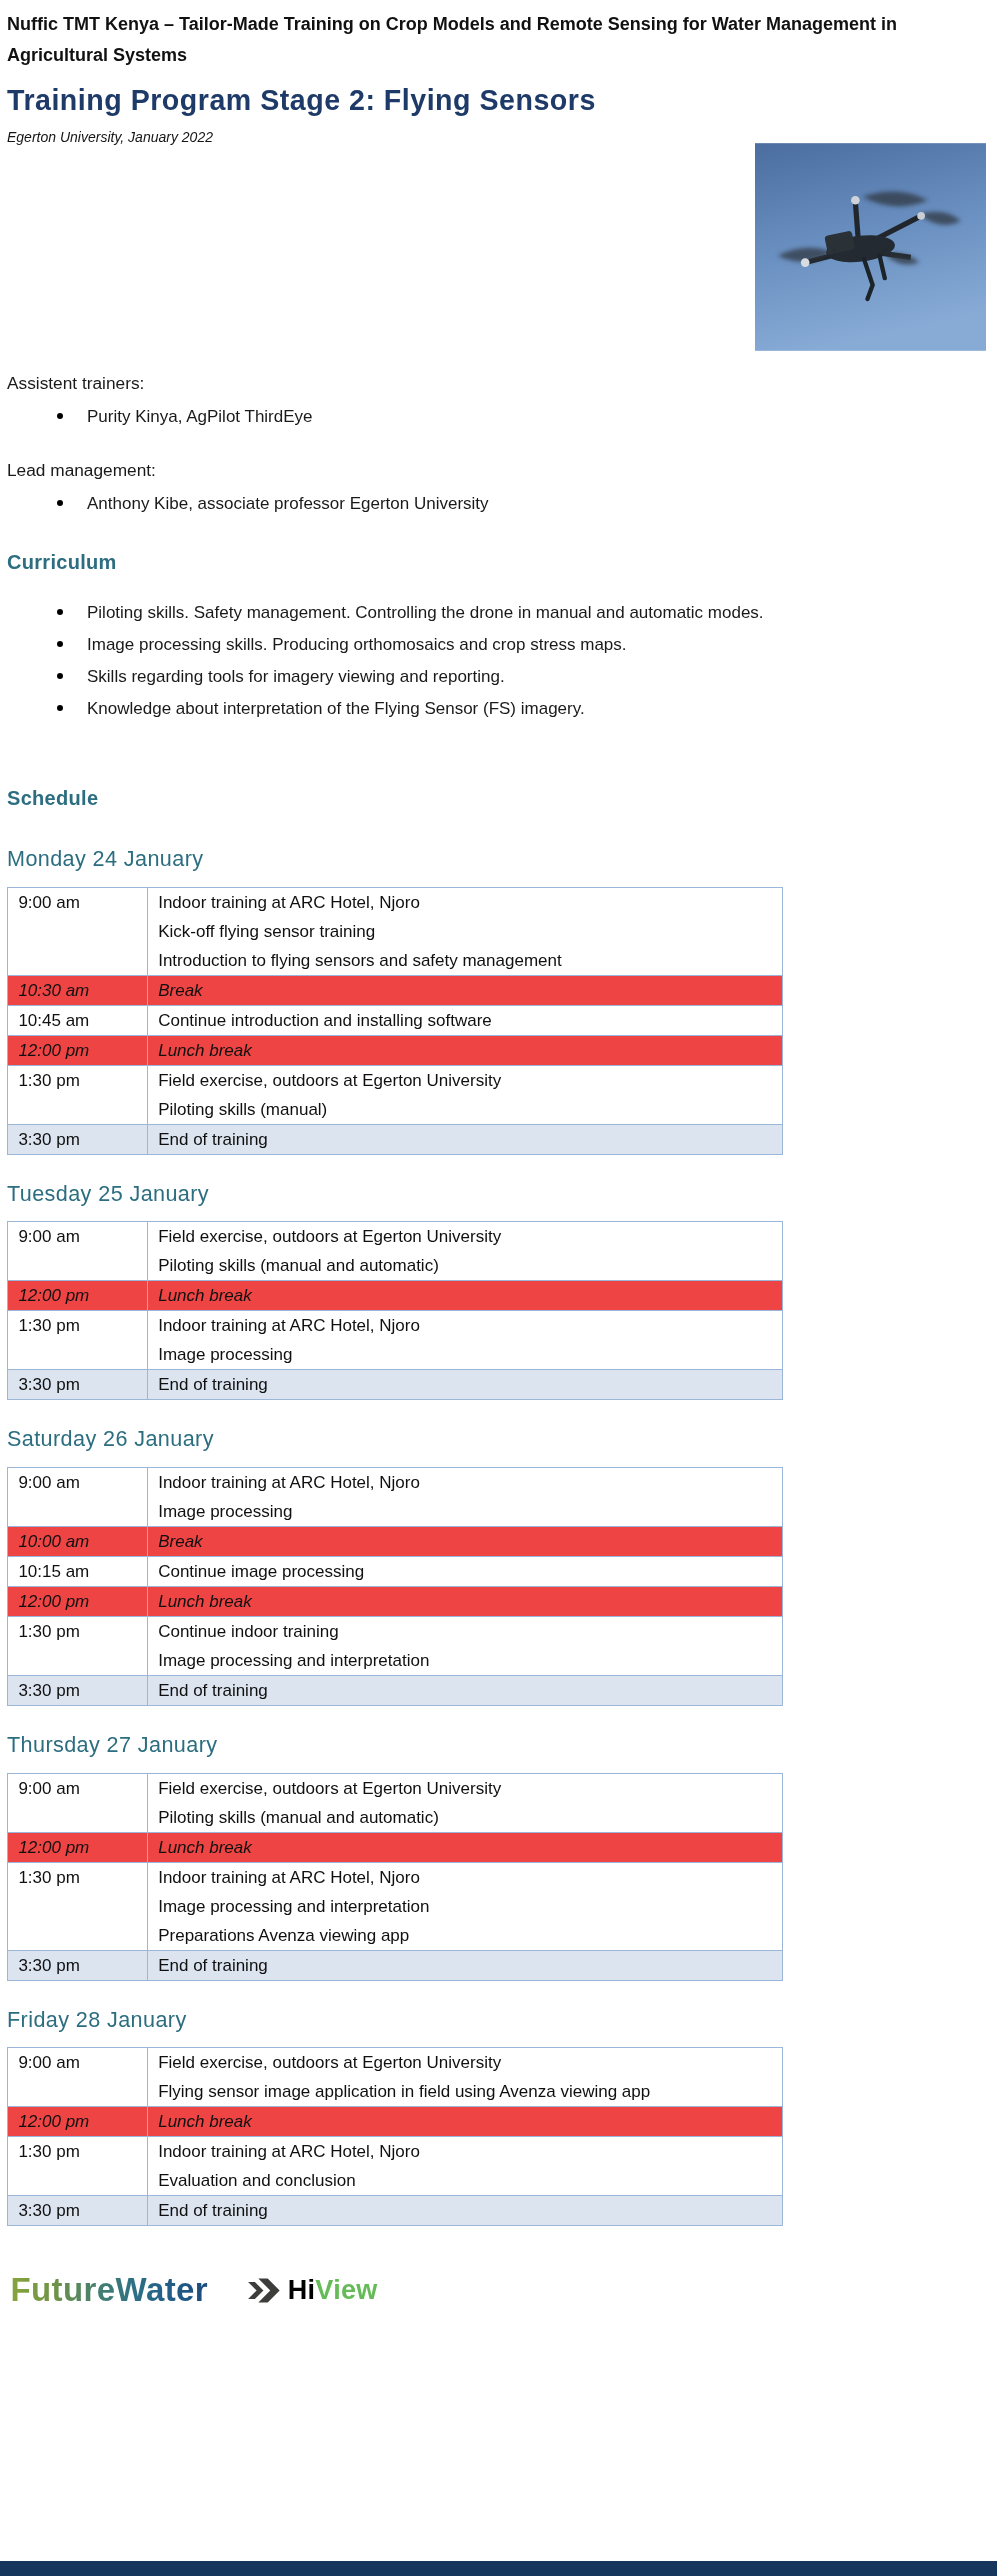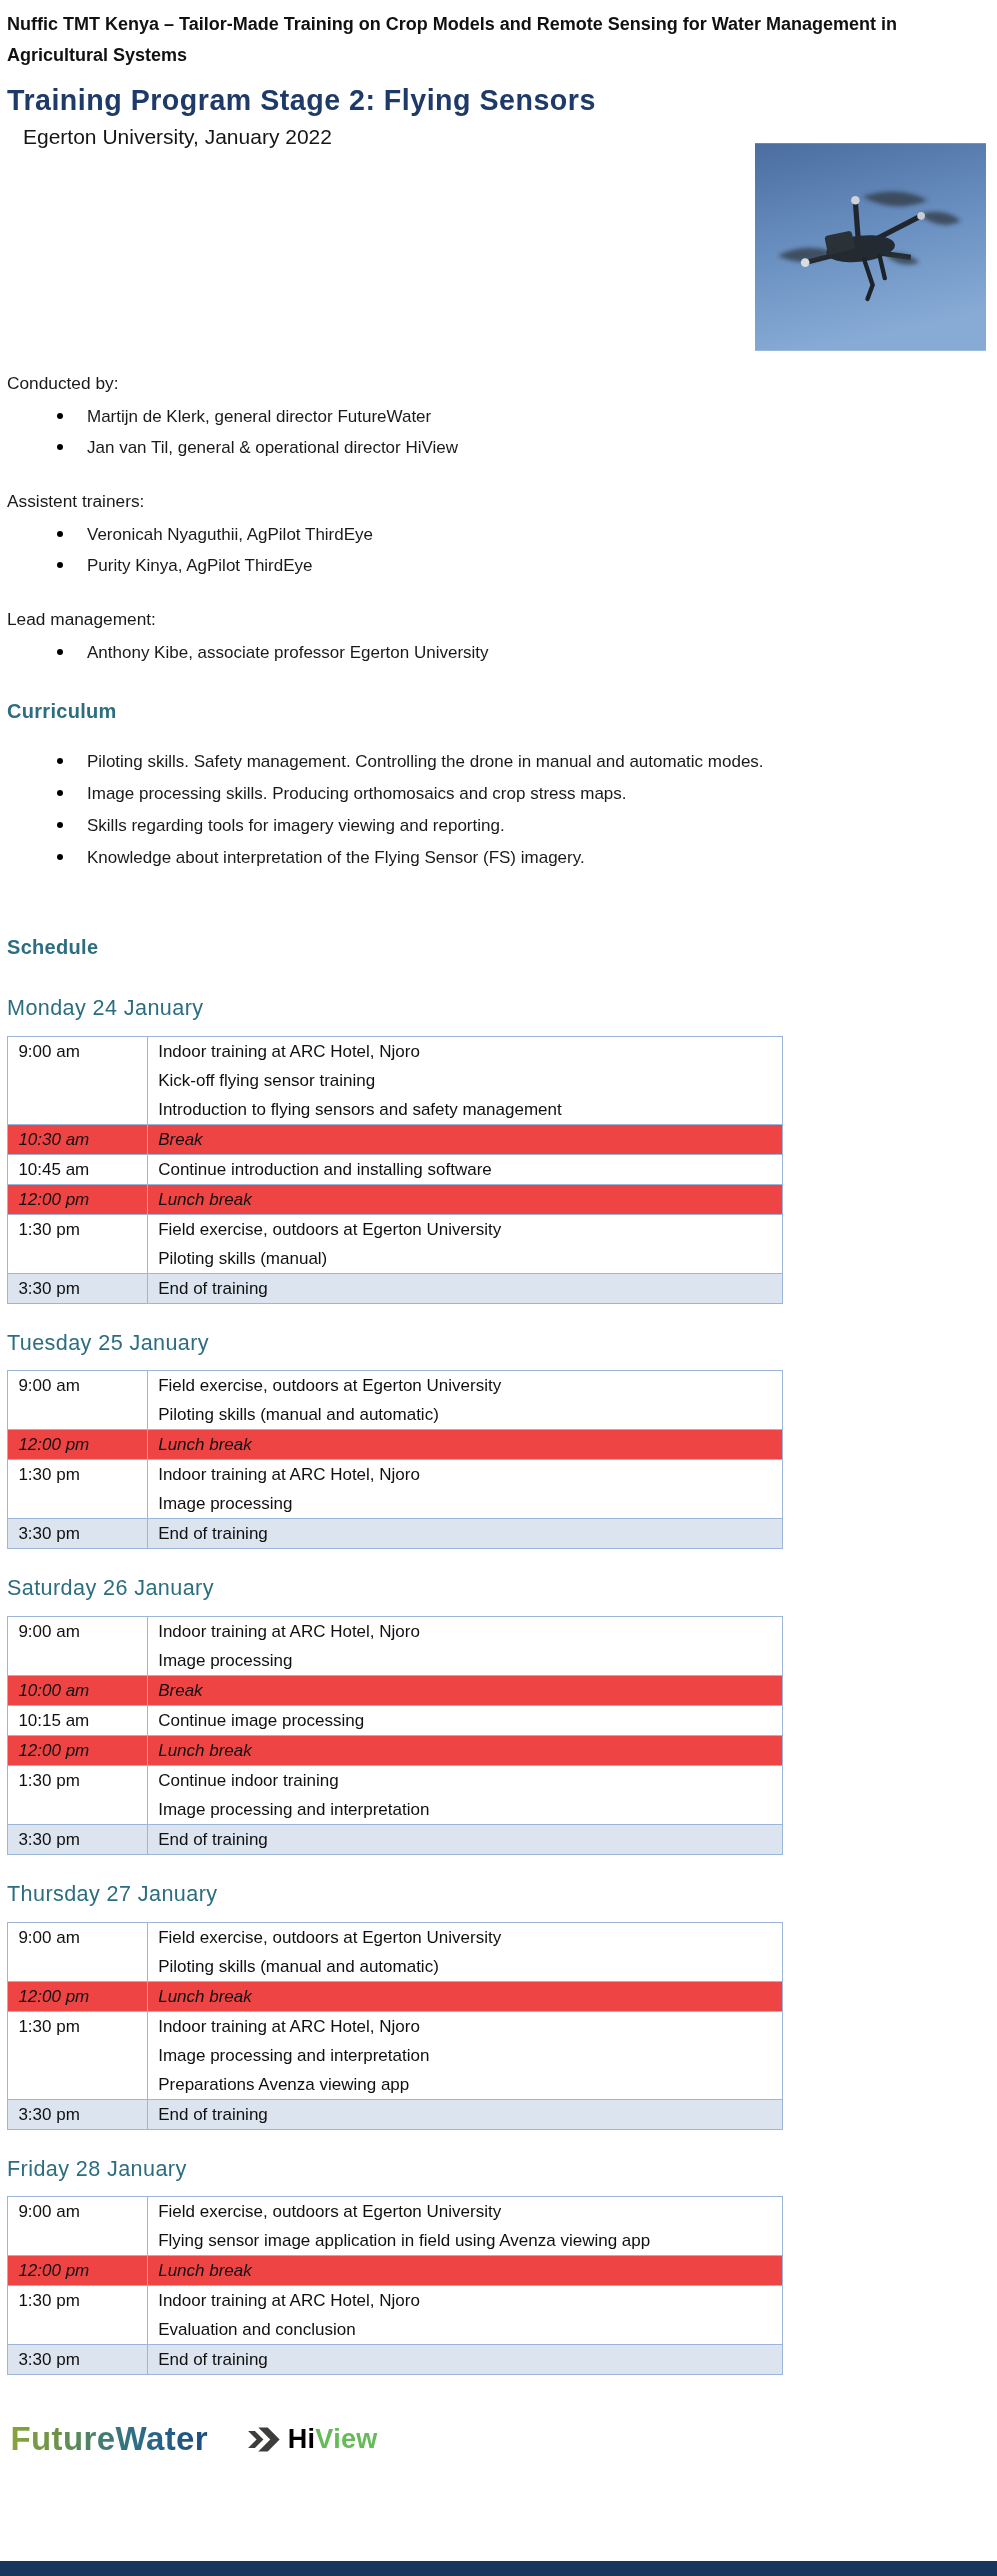--- a/index.html
+++ b/index.html
@@ -5,21 +5,21 @@
   html,body{margin:0;padding:0;}
   body{
     width:997px;height:2576px;position:relative;background:#ffffff;
     font-family:"Liberation Sans", sans-serif;color:#1a1a1a;overflow:hidden;
   }
   .content{padding:5.2px 7px 0 7px;position:relative;}
 
   
   .project-line{font-size:18px;font-weight:bold;line-height:31px;margin:3.5px 0 0 0;max-width:980px;color:#111;}
   .page-title{font-size:28.6px;font-weight:bold;color:#1E3A68;margin:10.4px 0 0 0;letter-spacing:0.5px;line-height:38px;}
-  .page-subtitle{font-size:21px;margin:7px 0 0 16px;line-height:22.5px;color:#151515;}
+  .page-subtitle{font-size:14px;font-style:italic;margin:7px 0 0 0;line-height:22.5px;color:#151515;}
 
   
   .drone-photo{position:absolute;left:755px;top:143px;width:231px;height:208px;display:block;}
 
   
   .people{margin-top:222px;}
   .group{margin:0;}
   .group + .group{margin-top:26px;}
   .group-label{font-size:17.3px;line-height:24px;margin:0;}
   ul.bullets{list-style:none;margin:6px 0 0 0;padding:0;}
@@ -108,30 +108,22 @@
       <circle cx="192" cy="84" r="4.5" fill="#C8CED4"></circle>
       <g stroke="#1C2329" stroke-width="5" fill="none" stroke-linecap="round">
         <path d="M126 134 L136 164 L130 180"></path>
         <path d="M144 130 L150 156"></path>
       </g>
     </g>
   </svg>
 
   <div class="people">
     <div class="group">
-      <p class="group-label">Conducted by:</p>
-      <ul class="bullets">
-          <li>Martijn de Klerk, general director FutureWater</li>
-          <li>Jan van Til, general &amp; operational director HiView</li>
-        </ul>
-    </div>
-    <div class="group">
       <p class="group-label">Assistent trainers:</p>
       <ul class="bullets">
-          <li>Veronicah Nyaguthii, AgPilot ThirdEye</li>
           <li>Purity Kinya, AgPilot ThirdEye</li>
         </ul>
     </div>
     <div class="group">
       <p class="group-label">Lead management:</p>
       <ul class="bullets">
           <li>Anthony Kibe, associate professor Egerton University</li>
         </ul>
     </div>
   </div>

